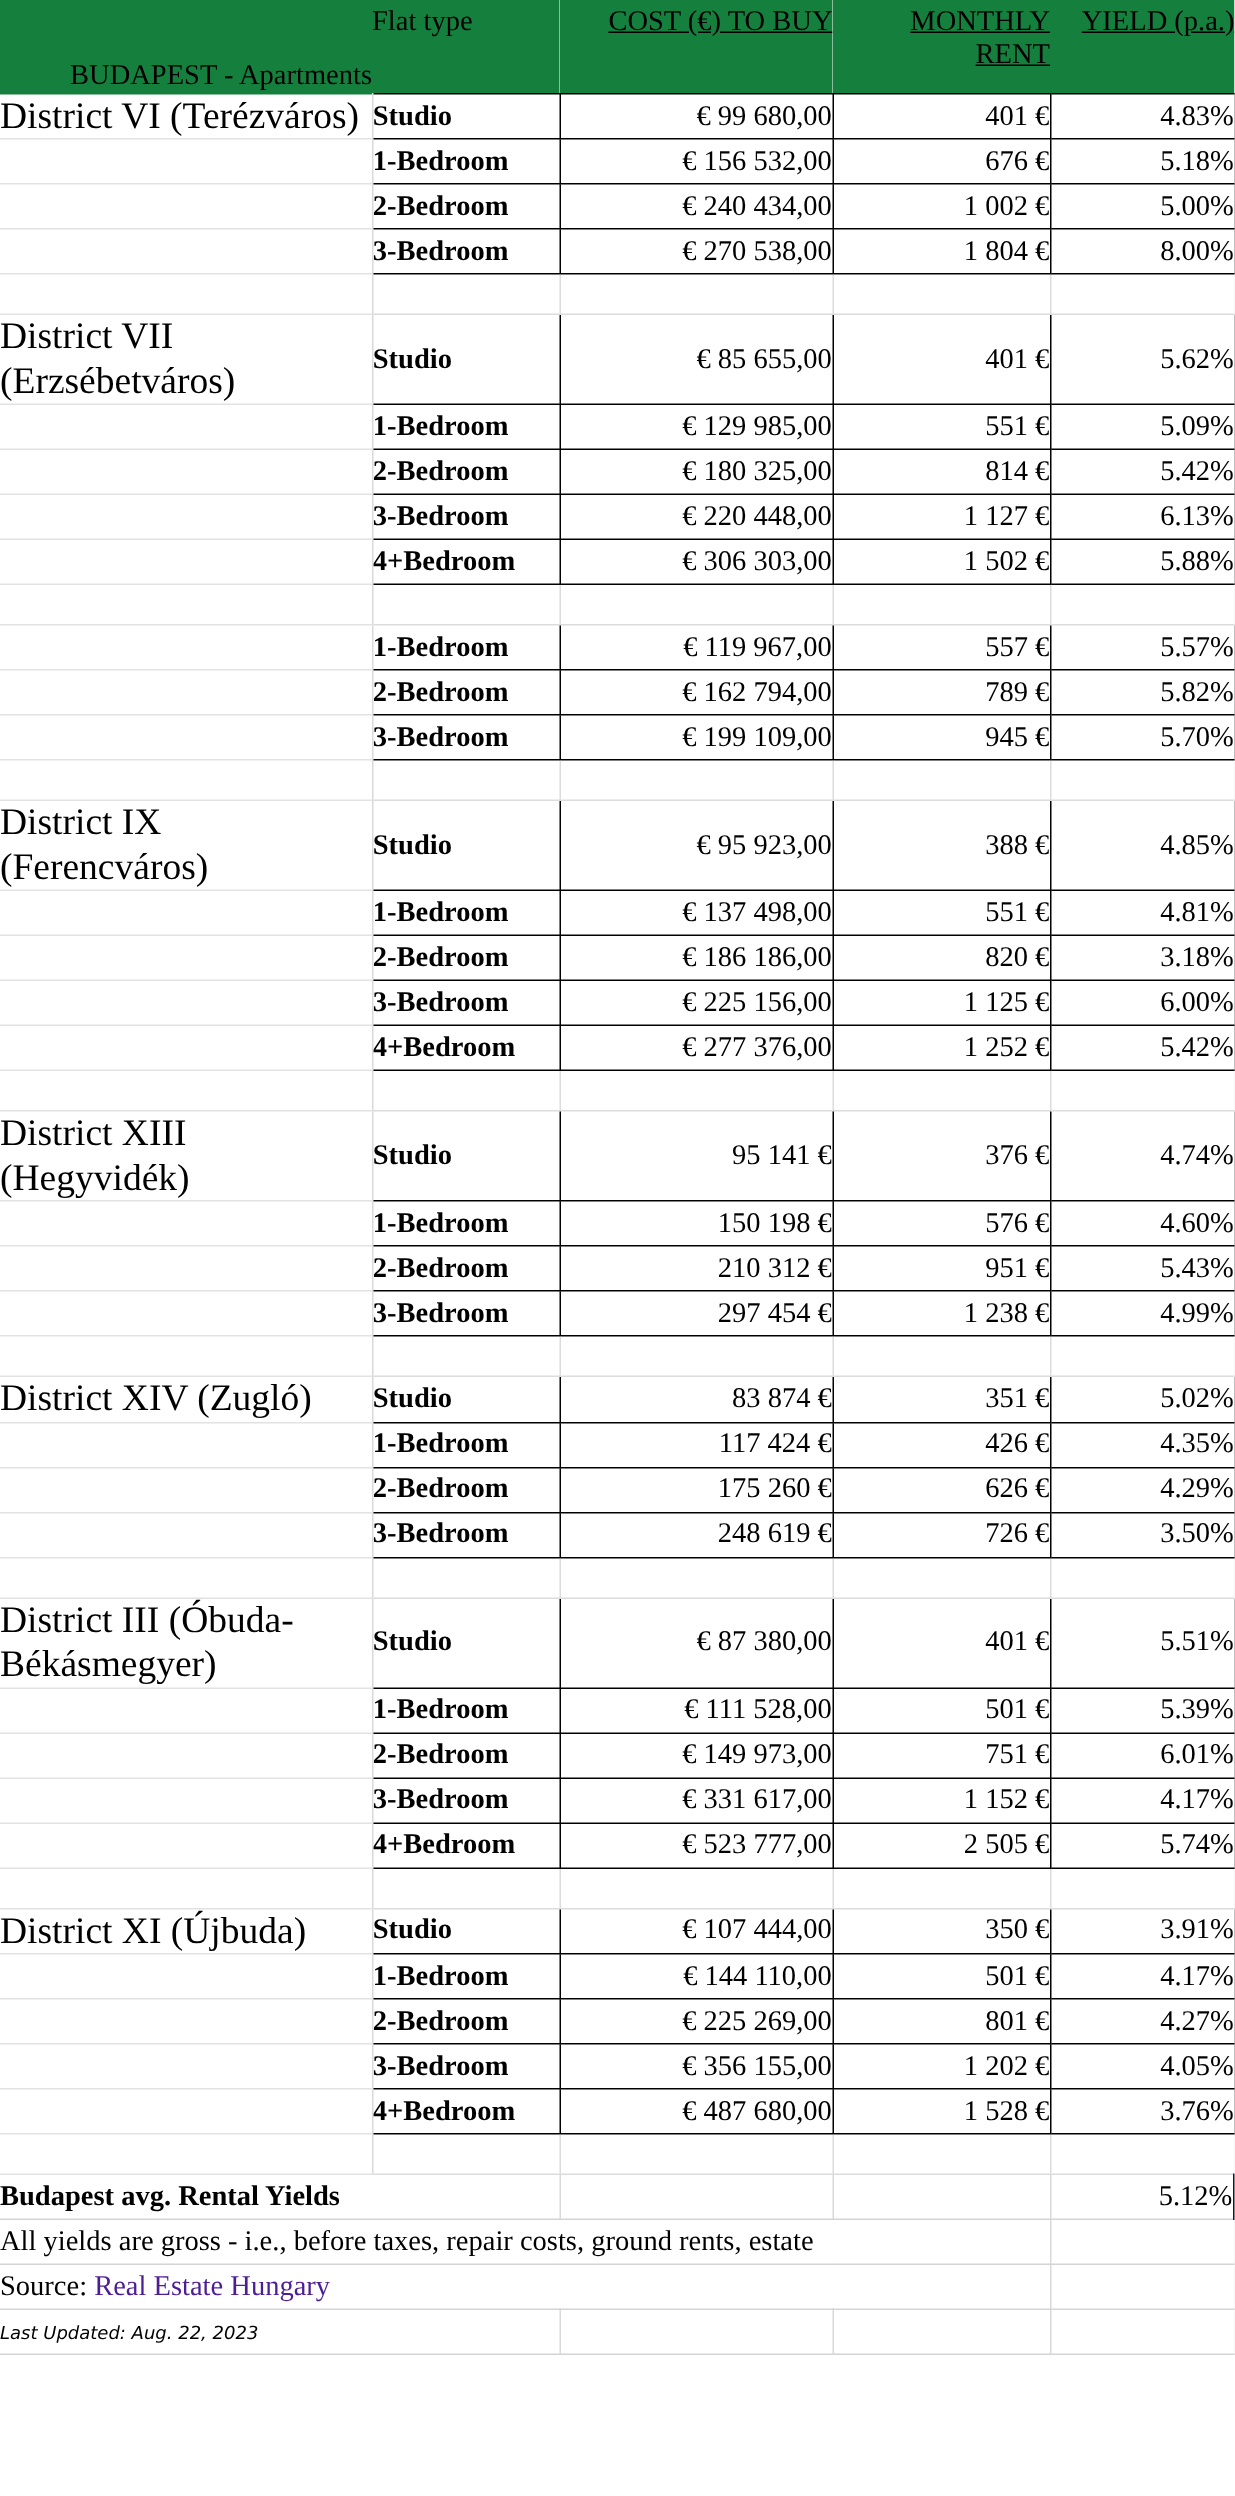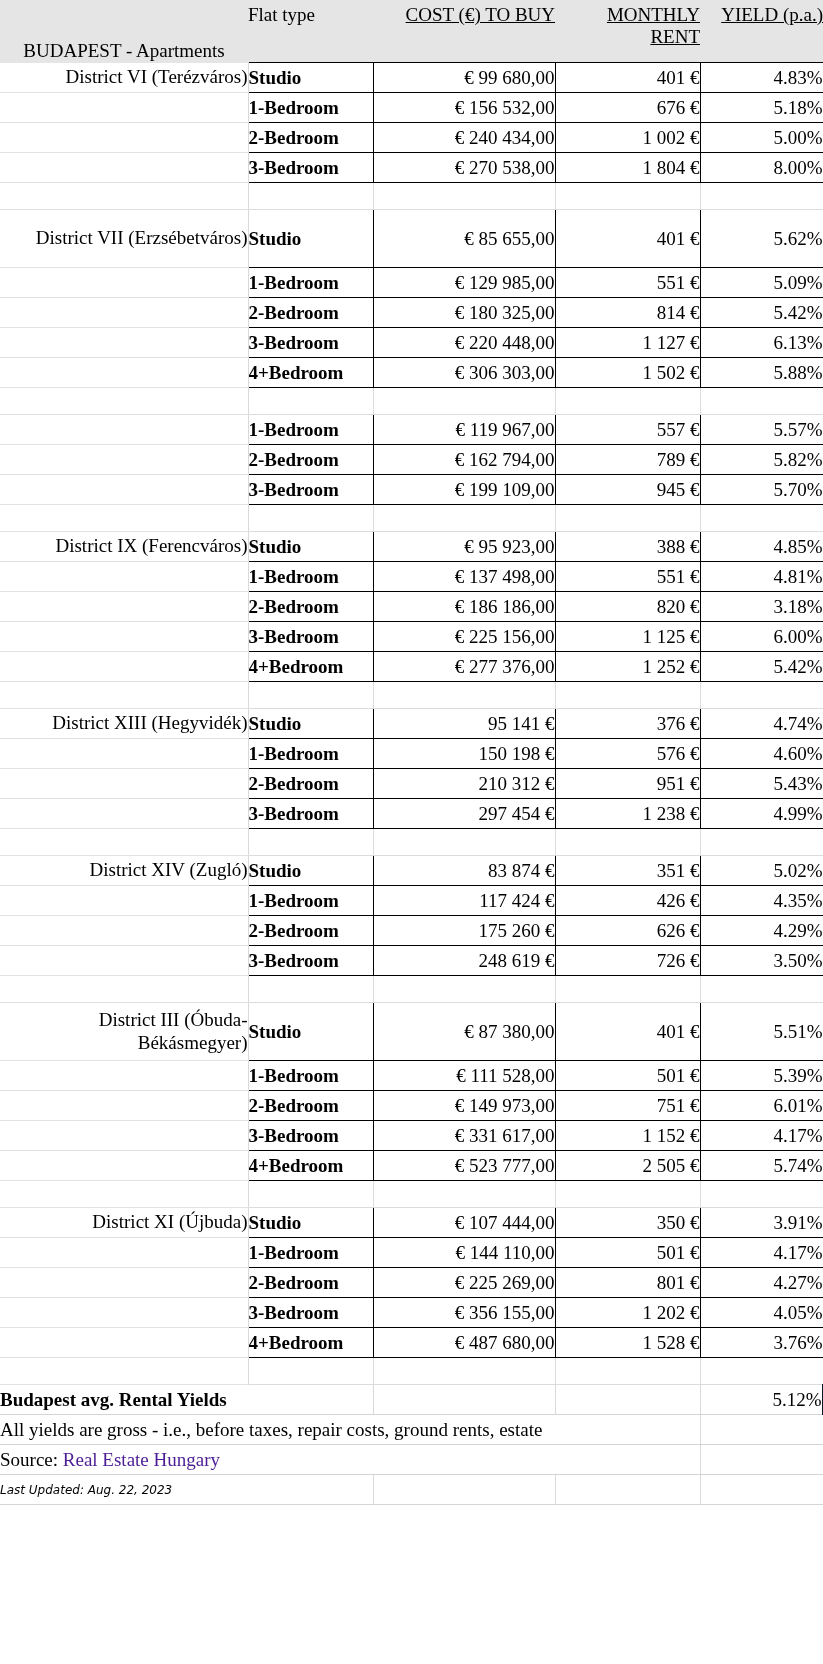--- a/index.html
+++ b/index.html
@@ -28,36 +28,36 @@
 
   
   col.c-district { width: 248px; }
   col.c-flat     { width: 125px; }
   col.c-cost     { width: 182px; }
   col.c-rent     { width: 145px; }
   col.c-yield    { width: 123px; }
 
   
   .hdr-row td {
-    background: #e5e5e5;
+    background: #15803d;
     font-size: 19px;
     line-height: 1.16;
     height: 58px;
     padding: 2px 5px 4px 5px;
     vertical-align: bottom;
   }
-  .hdr-title { text-align: center; vertical-align: bottom !important; }
+  .hdr-title { text-align: right; vertical-align: bottom !important; }
   .hdr-flat  { text-align: left; vertical-align: top !important; padding-top: 4px !important;}
   .hdr-num   { text-align: right; vertical-align: top !important; padding-top: 4px !important; text-decoration: underline;}
 
   
   .dcell {
-    font-size: 19px;
+    font-size: 25px;
     line-height: 1.18;
-    text-align: right;
+    text-align: left;
     padding: 1px 4px 2px 4px;
     border-right: 1px solid #d9d9d9;
     border-bottom: 1px solid #e2e2e2;
     white-space: normal;
   }
   .dcell.blank { color: transparent; }
 
   
   .fcell, .ncell {
     font-size: 19px;

